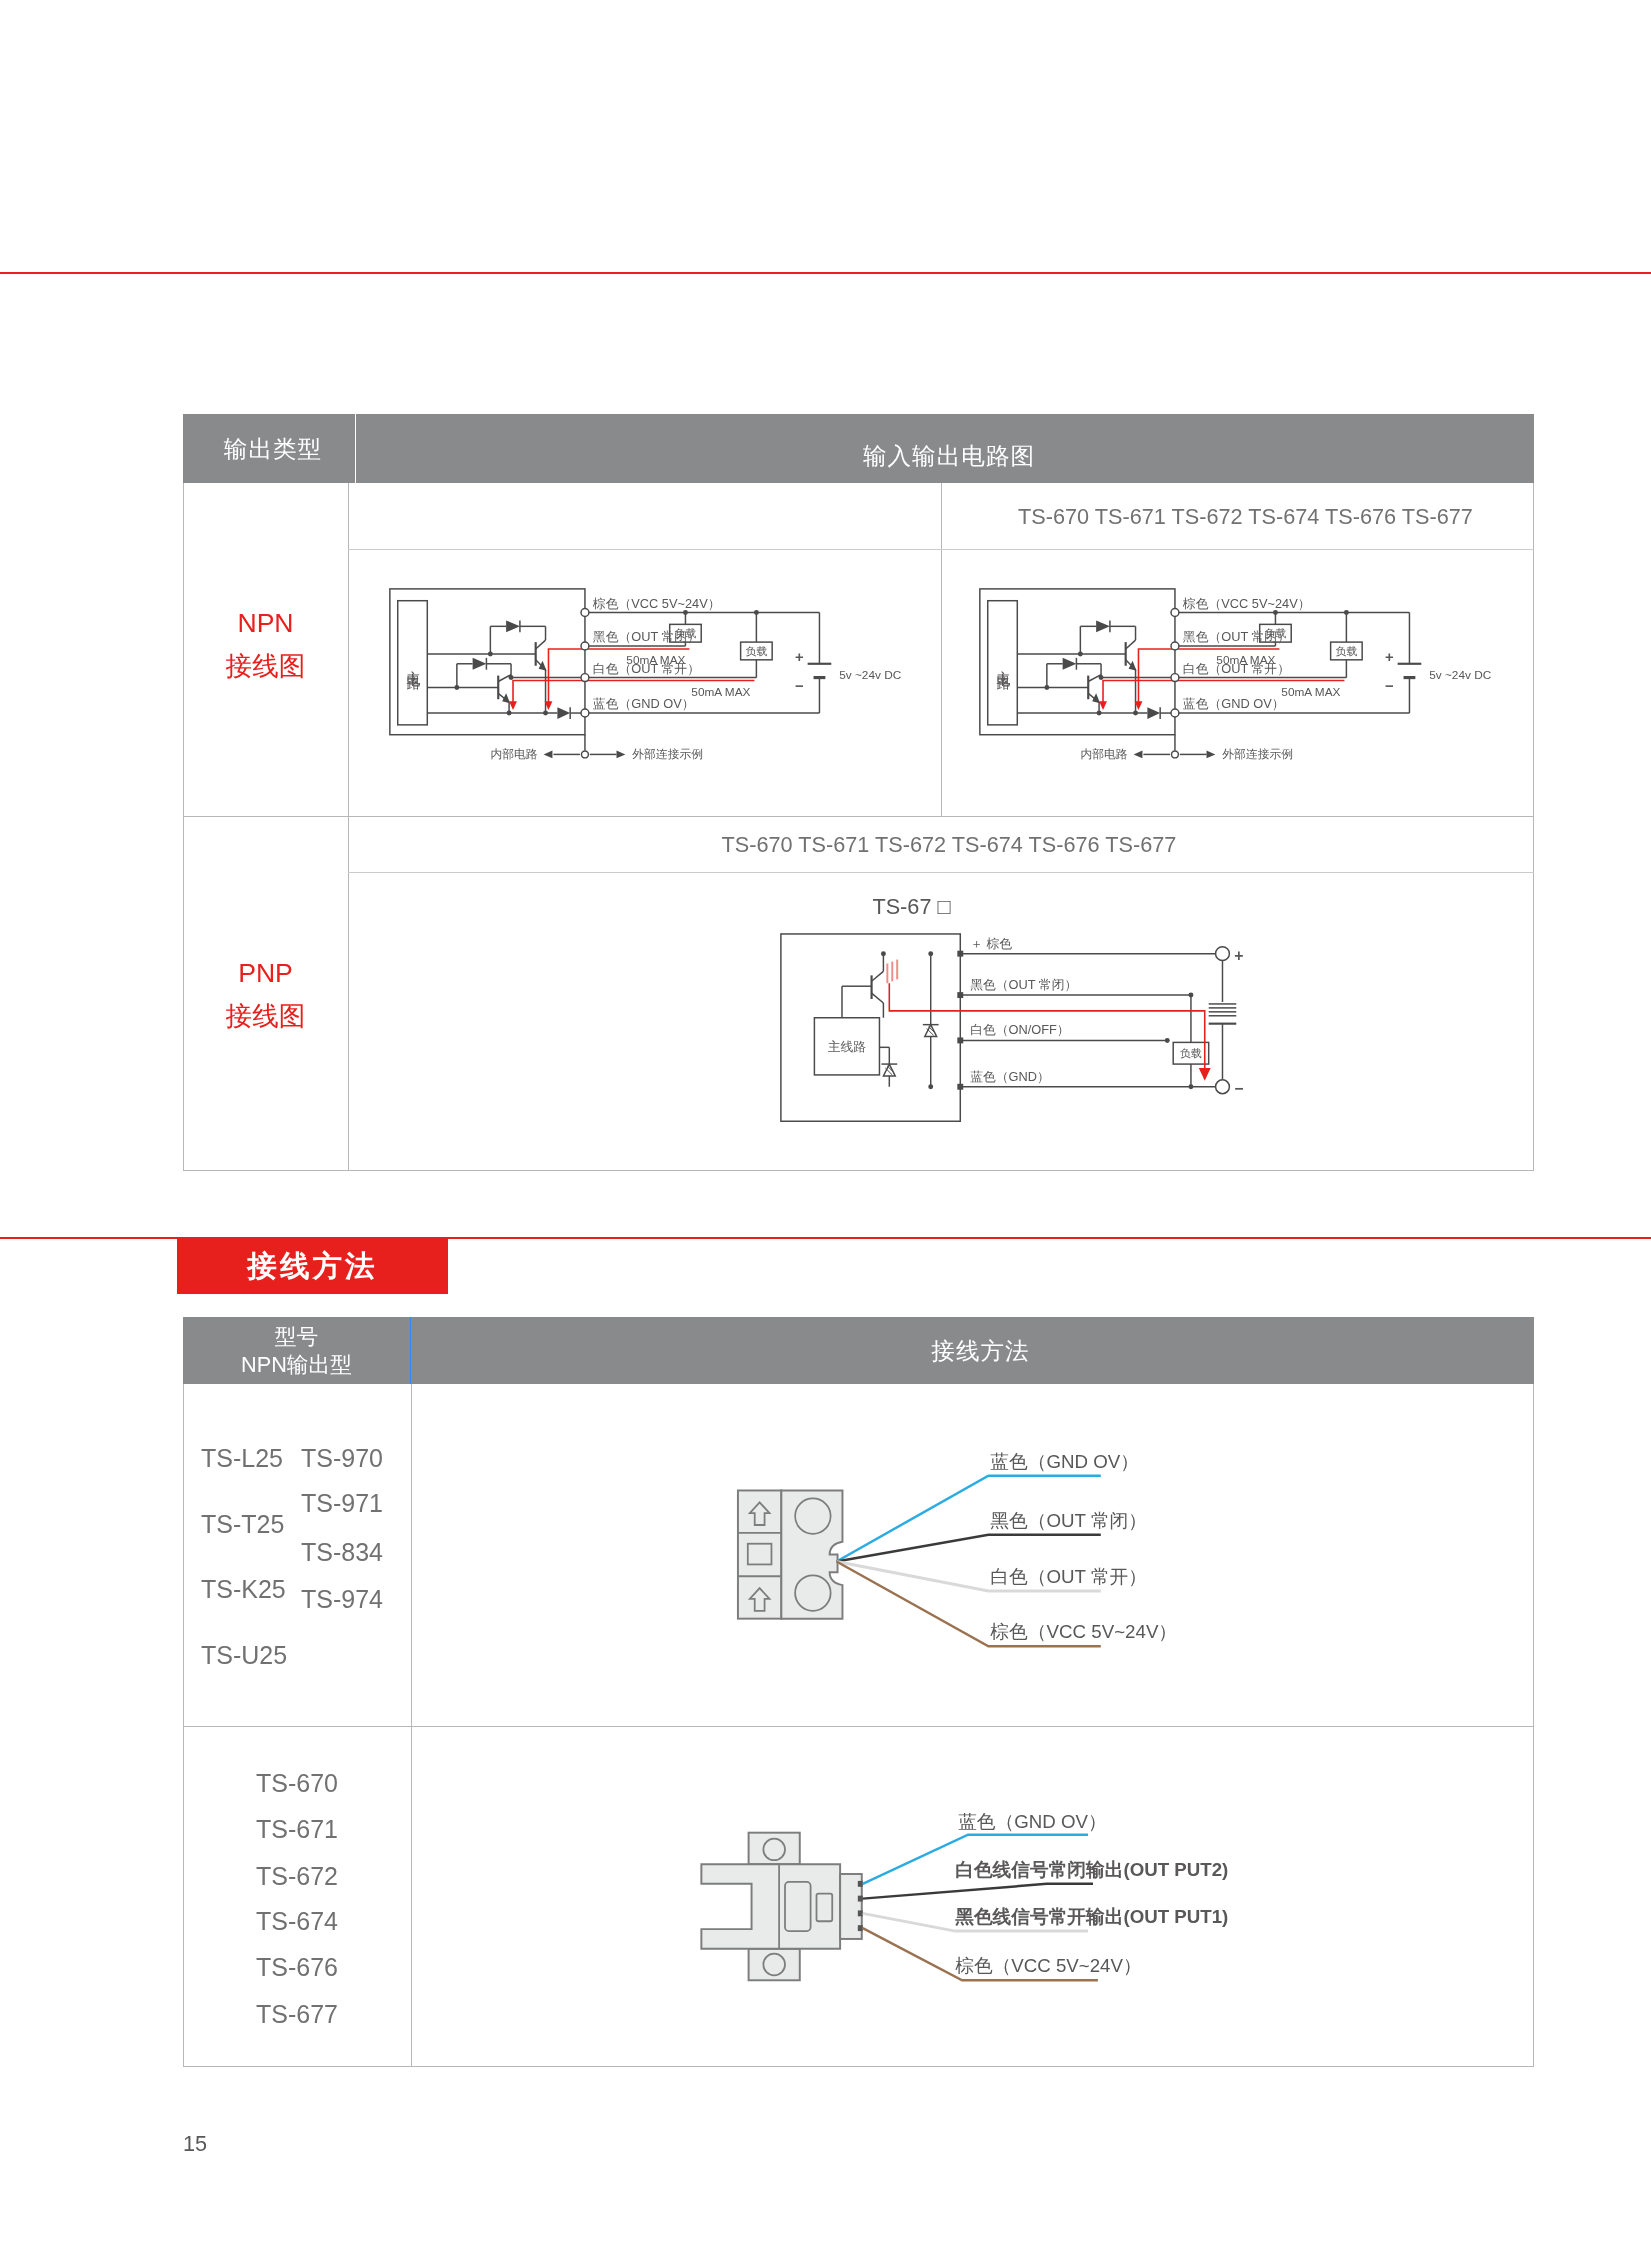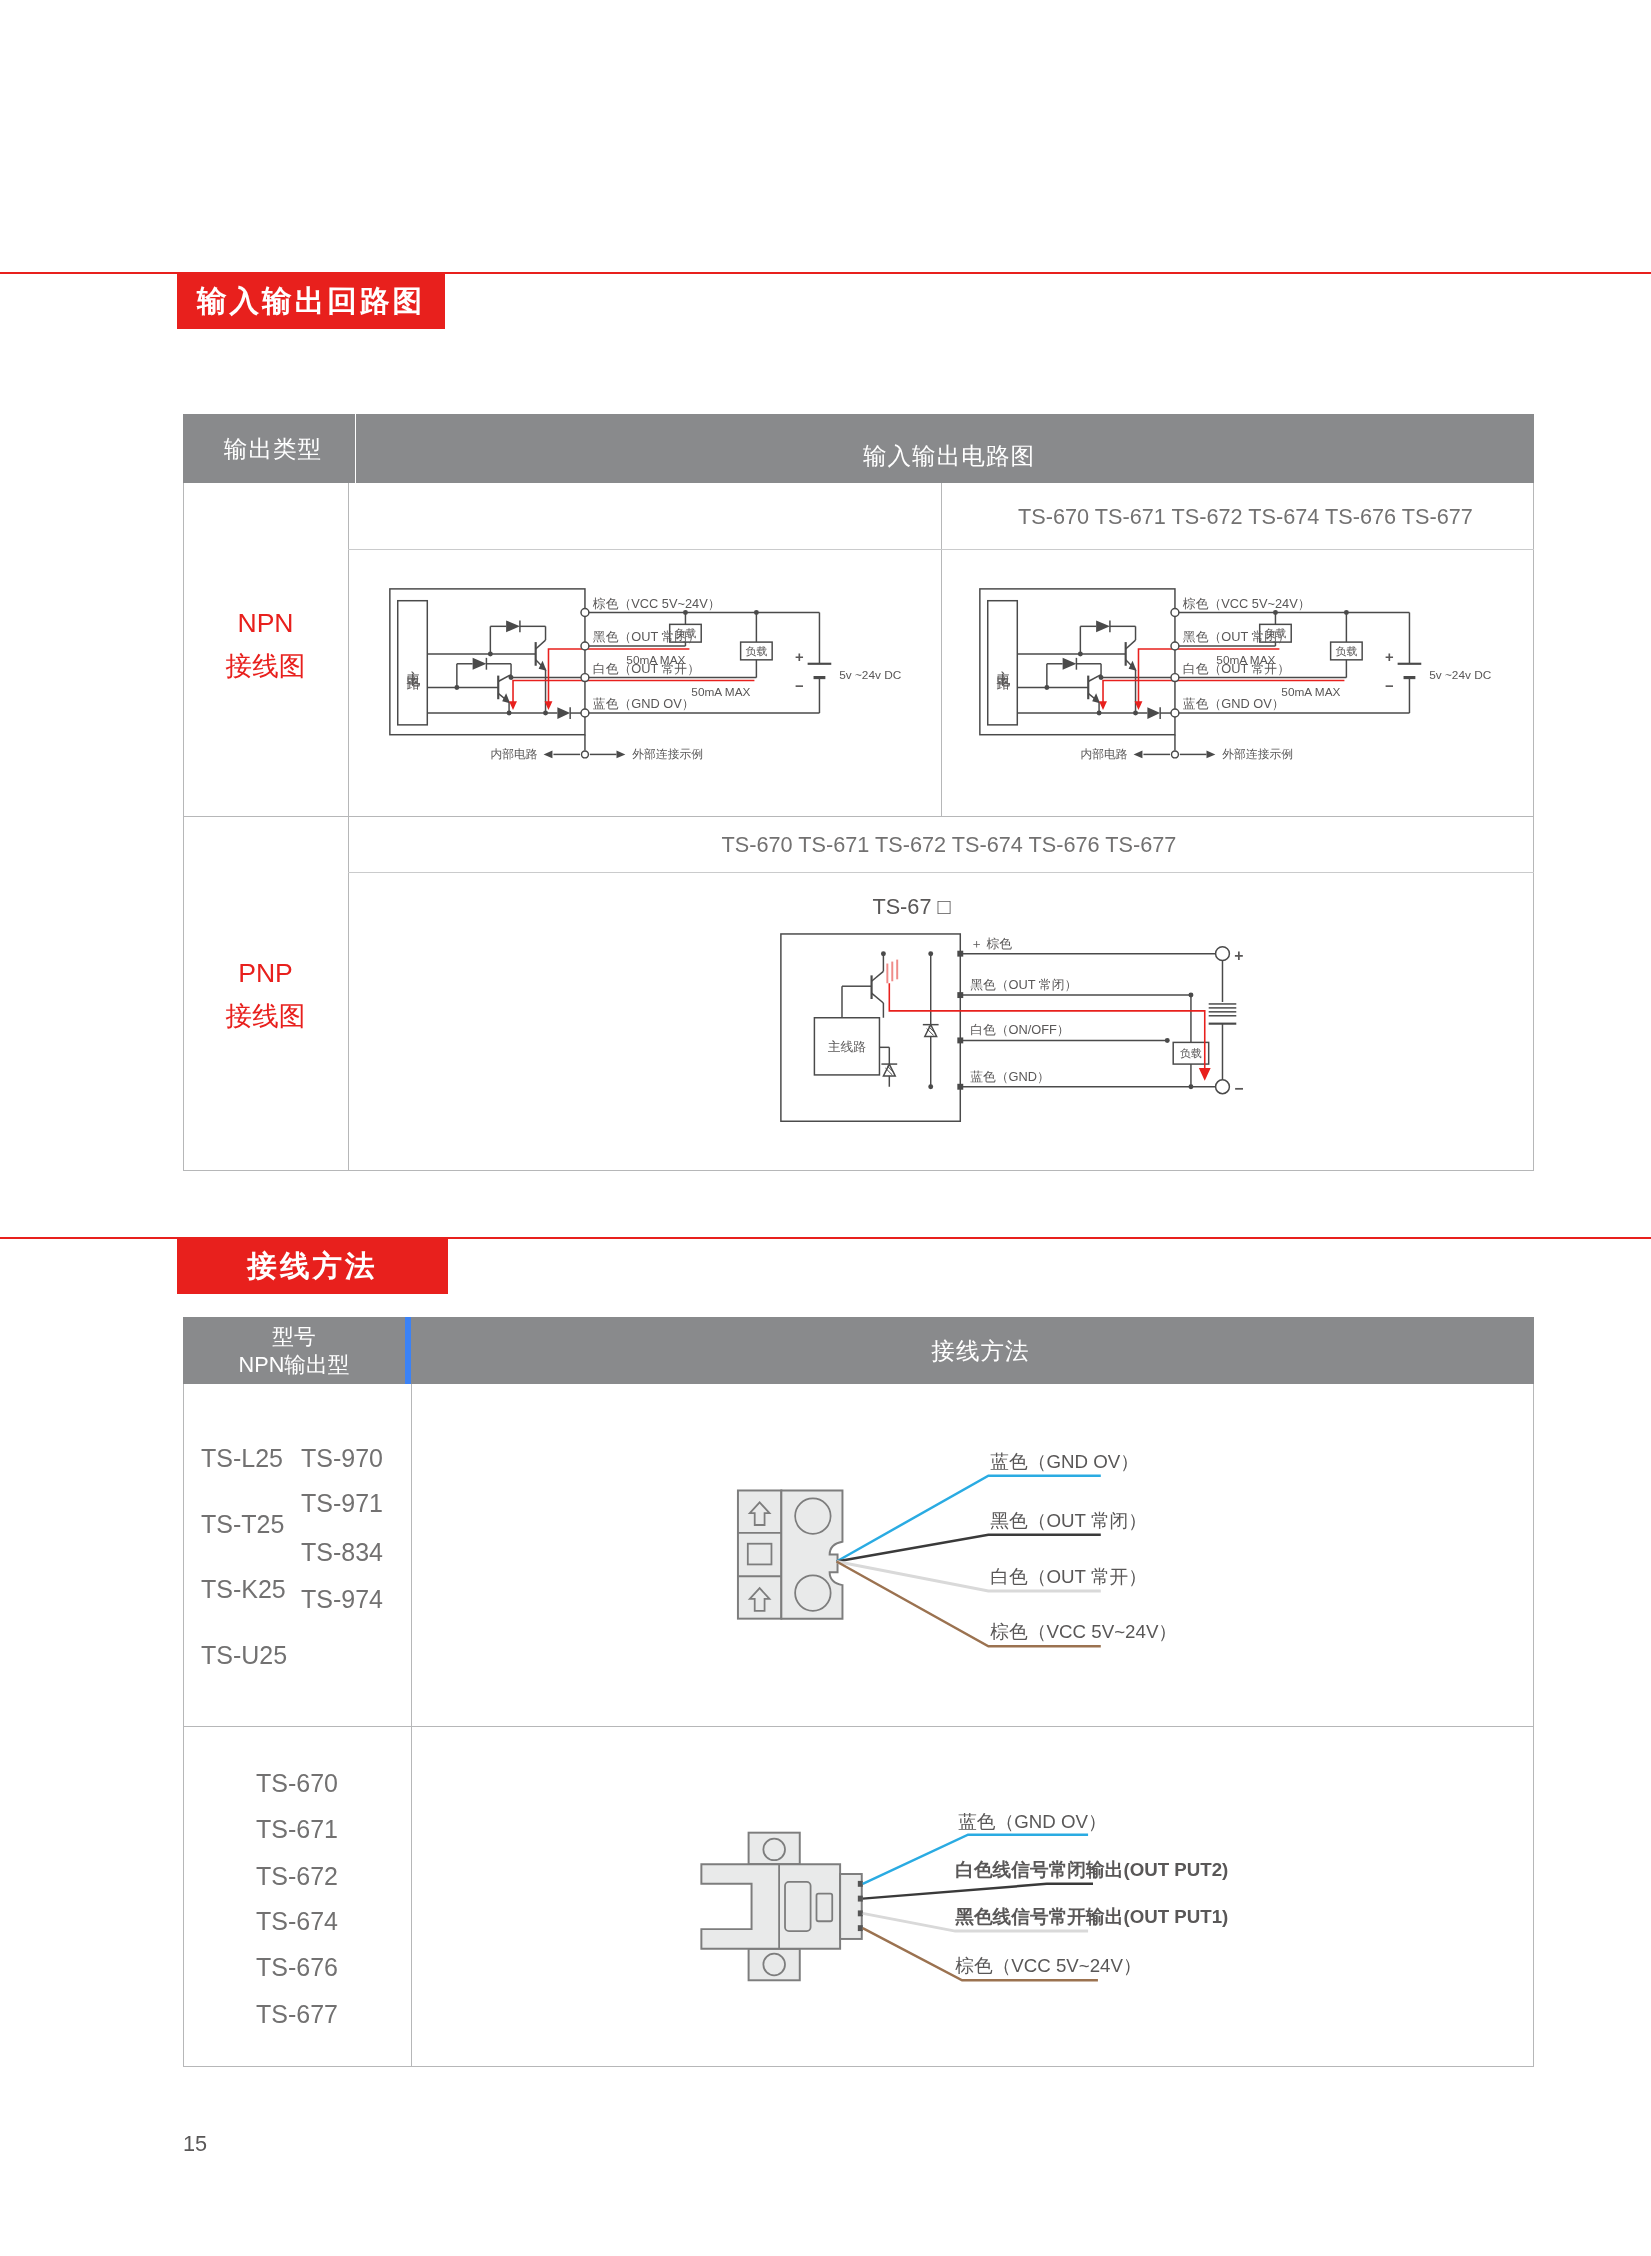--- a/index.html
+++ b/index.html
@@ -30,23 +30,20 @@
   svg .loadtxt{font-size:11px;}
   svg .wlabel{font-size:19px;}
   svg .wlabel-b{font-size:19px;font-weight:bold;}
 </style>
 </head>
 <body>
 
 <div id="page">
 
   <div class="rule" style="top:272px"></div>
-  <div class="badge" style="left:177px;top:273px;width:268px;height:56px">
-    <span>输入输出回路图</span>
-  </div>
 
   <div class="abs borderbox" style="left:183px;top:414px;width:1351px;height:757px"></div>
 
   <div class="abs hdrbg" style="left:183px;top:414px;width:1351px;height:69px"></div>
   <div class="abs flexc hdrtext" style="left:183px;top:414px;width:165px;height:69px;border-right:1px solid #ffffff;box-sizing:border-box">输出类型</div>
   <div class="abs flexc hdrtext" style="left:348px;top:414px;width:1186px;height:84px">输入输出电路图</div>
 
   <div class="abs gline" style="left:348px;top:483px;width:1px;height:688px"></div>
   <div class="abs gline" style="left:941px;top:483px;width:1px;height:333px"></div>
   <div class="abs gline" style="left:183px;top:816px;width:1351px;height:1px"></div>
@@ -319,21 +316,21 @@
     <text x="468" y="172" font-size="16" font-weight="bold">−</text>
   </svg>
 
   <div class="rule" style="top:1237px"></div>
   <div class="badge" style="left:177px;top:1238px;width:271px;height:56px">
     <span>接线方法</span>
   </div>
 
   <div class="abs borderbox" style="left:183px;top:1317px;width:1351px;height:750px"></div>
   <div class="abs hdrbg" style="left:183px;top:1317px;width:1351px;height:67px"></div>
-  <div class="abs colc hdrtext-sm" style="left:183px;top:1317px;width:228px;height:67px;border-right:6px solid #3b82f6;box-sizing:border-box">
+  <div class="abs colc hdrtext-sm" style="left:183px;top:1317px;width:228px;height:67px;border-right:1px solid #3b82f6;box-sizing:border-box">
     <div>型号</div>
     <div>NPN输出型</div>
   </div>
   <div class="abs flexc hdrtext" style="left:411px;top:1317px;width:1123px;height:67px">接线方法</div>
 
   <div class="abs gline" style="left:411px;top:1384px;width:1px;height:683px"></div>
   <div class="abs gline" style="left:183px;top:1726px;width:1351px;height:1px"></div>
 
   <div class="model" style="left:201px;top:1444px">TS-L25</div>
   <div class="model" style="left:201px;top:1510px">TS-T25</div>

